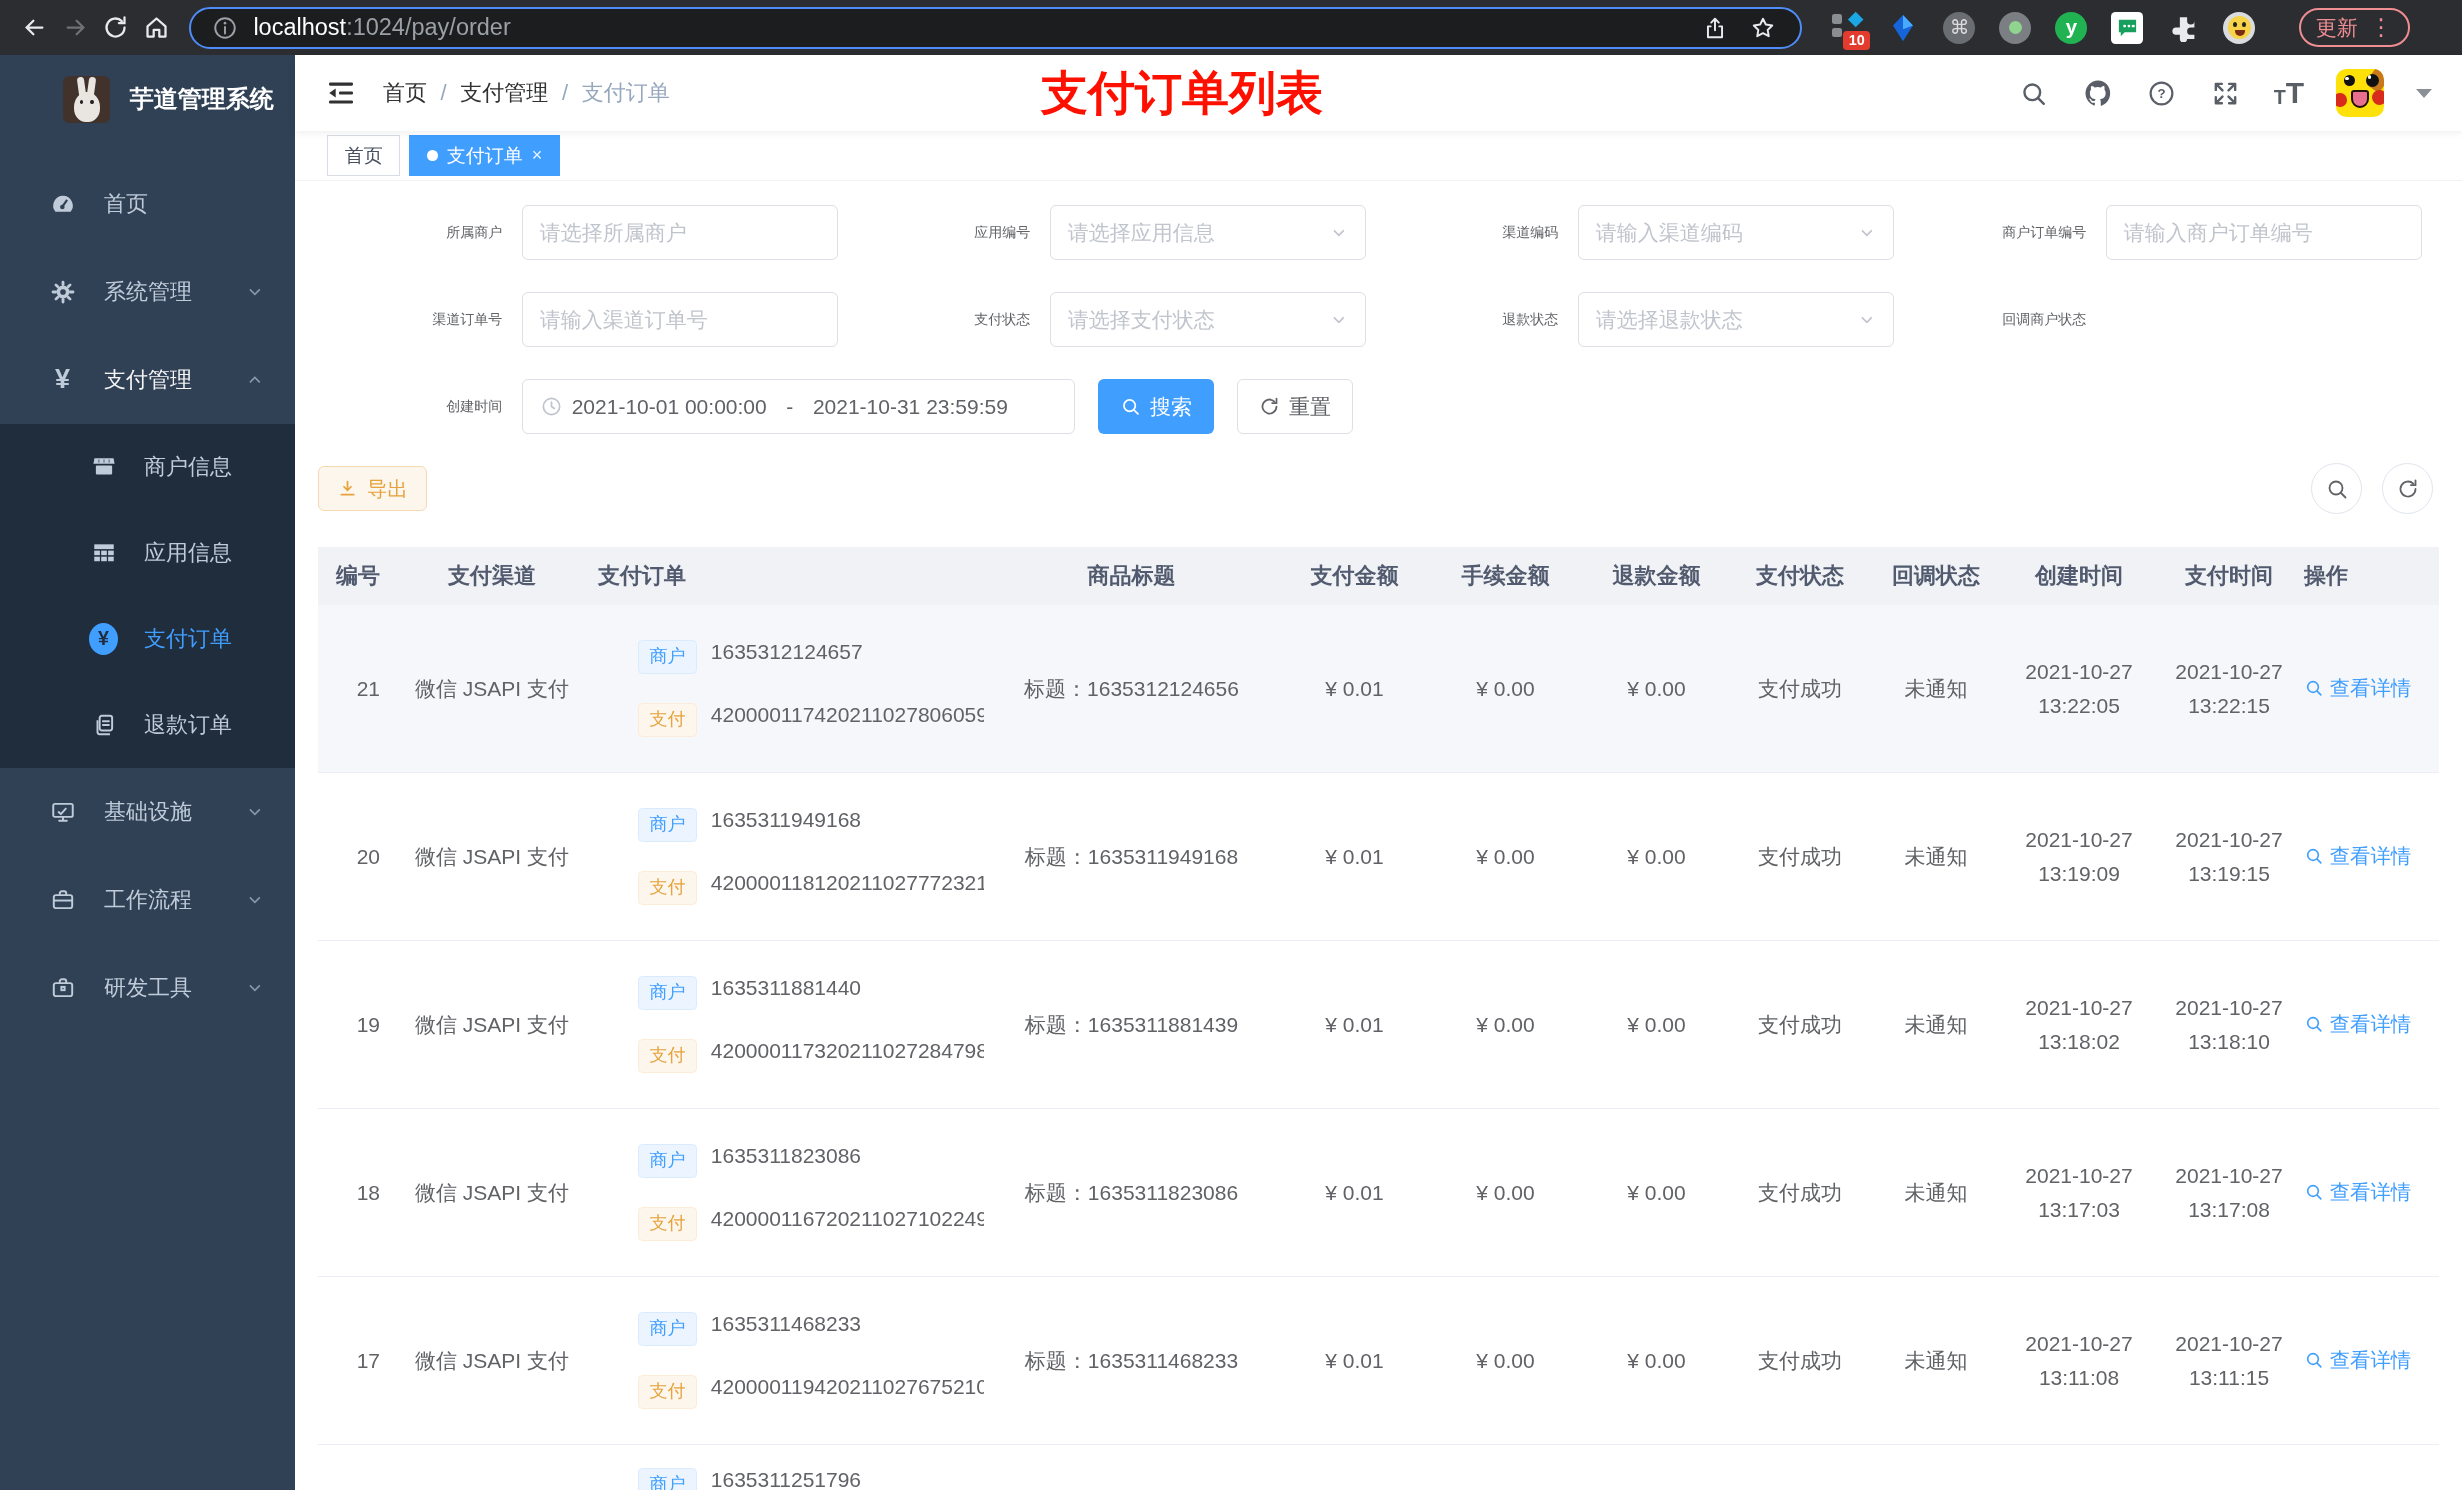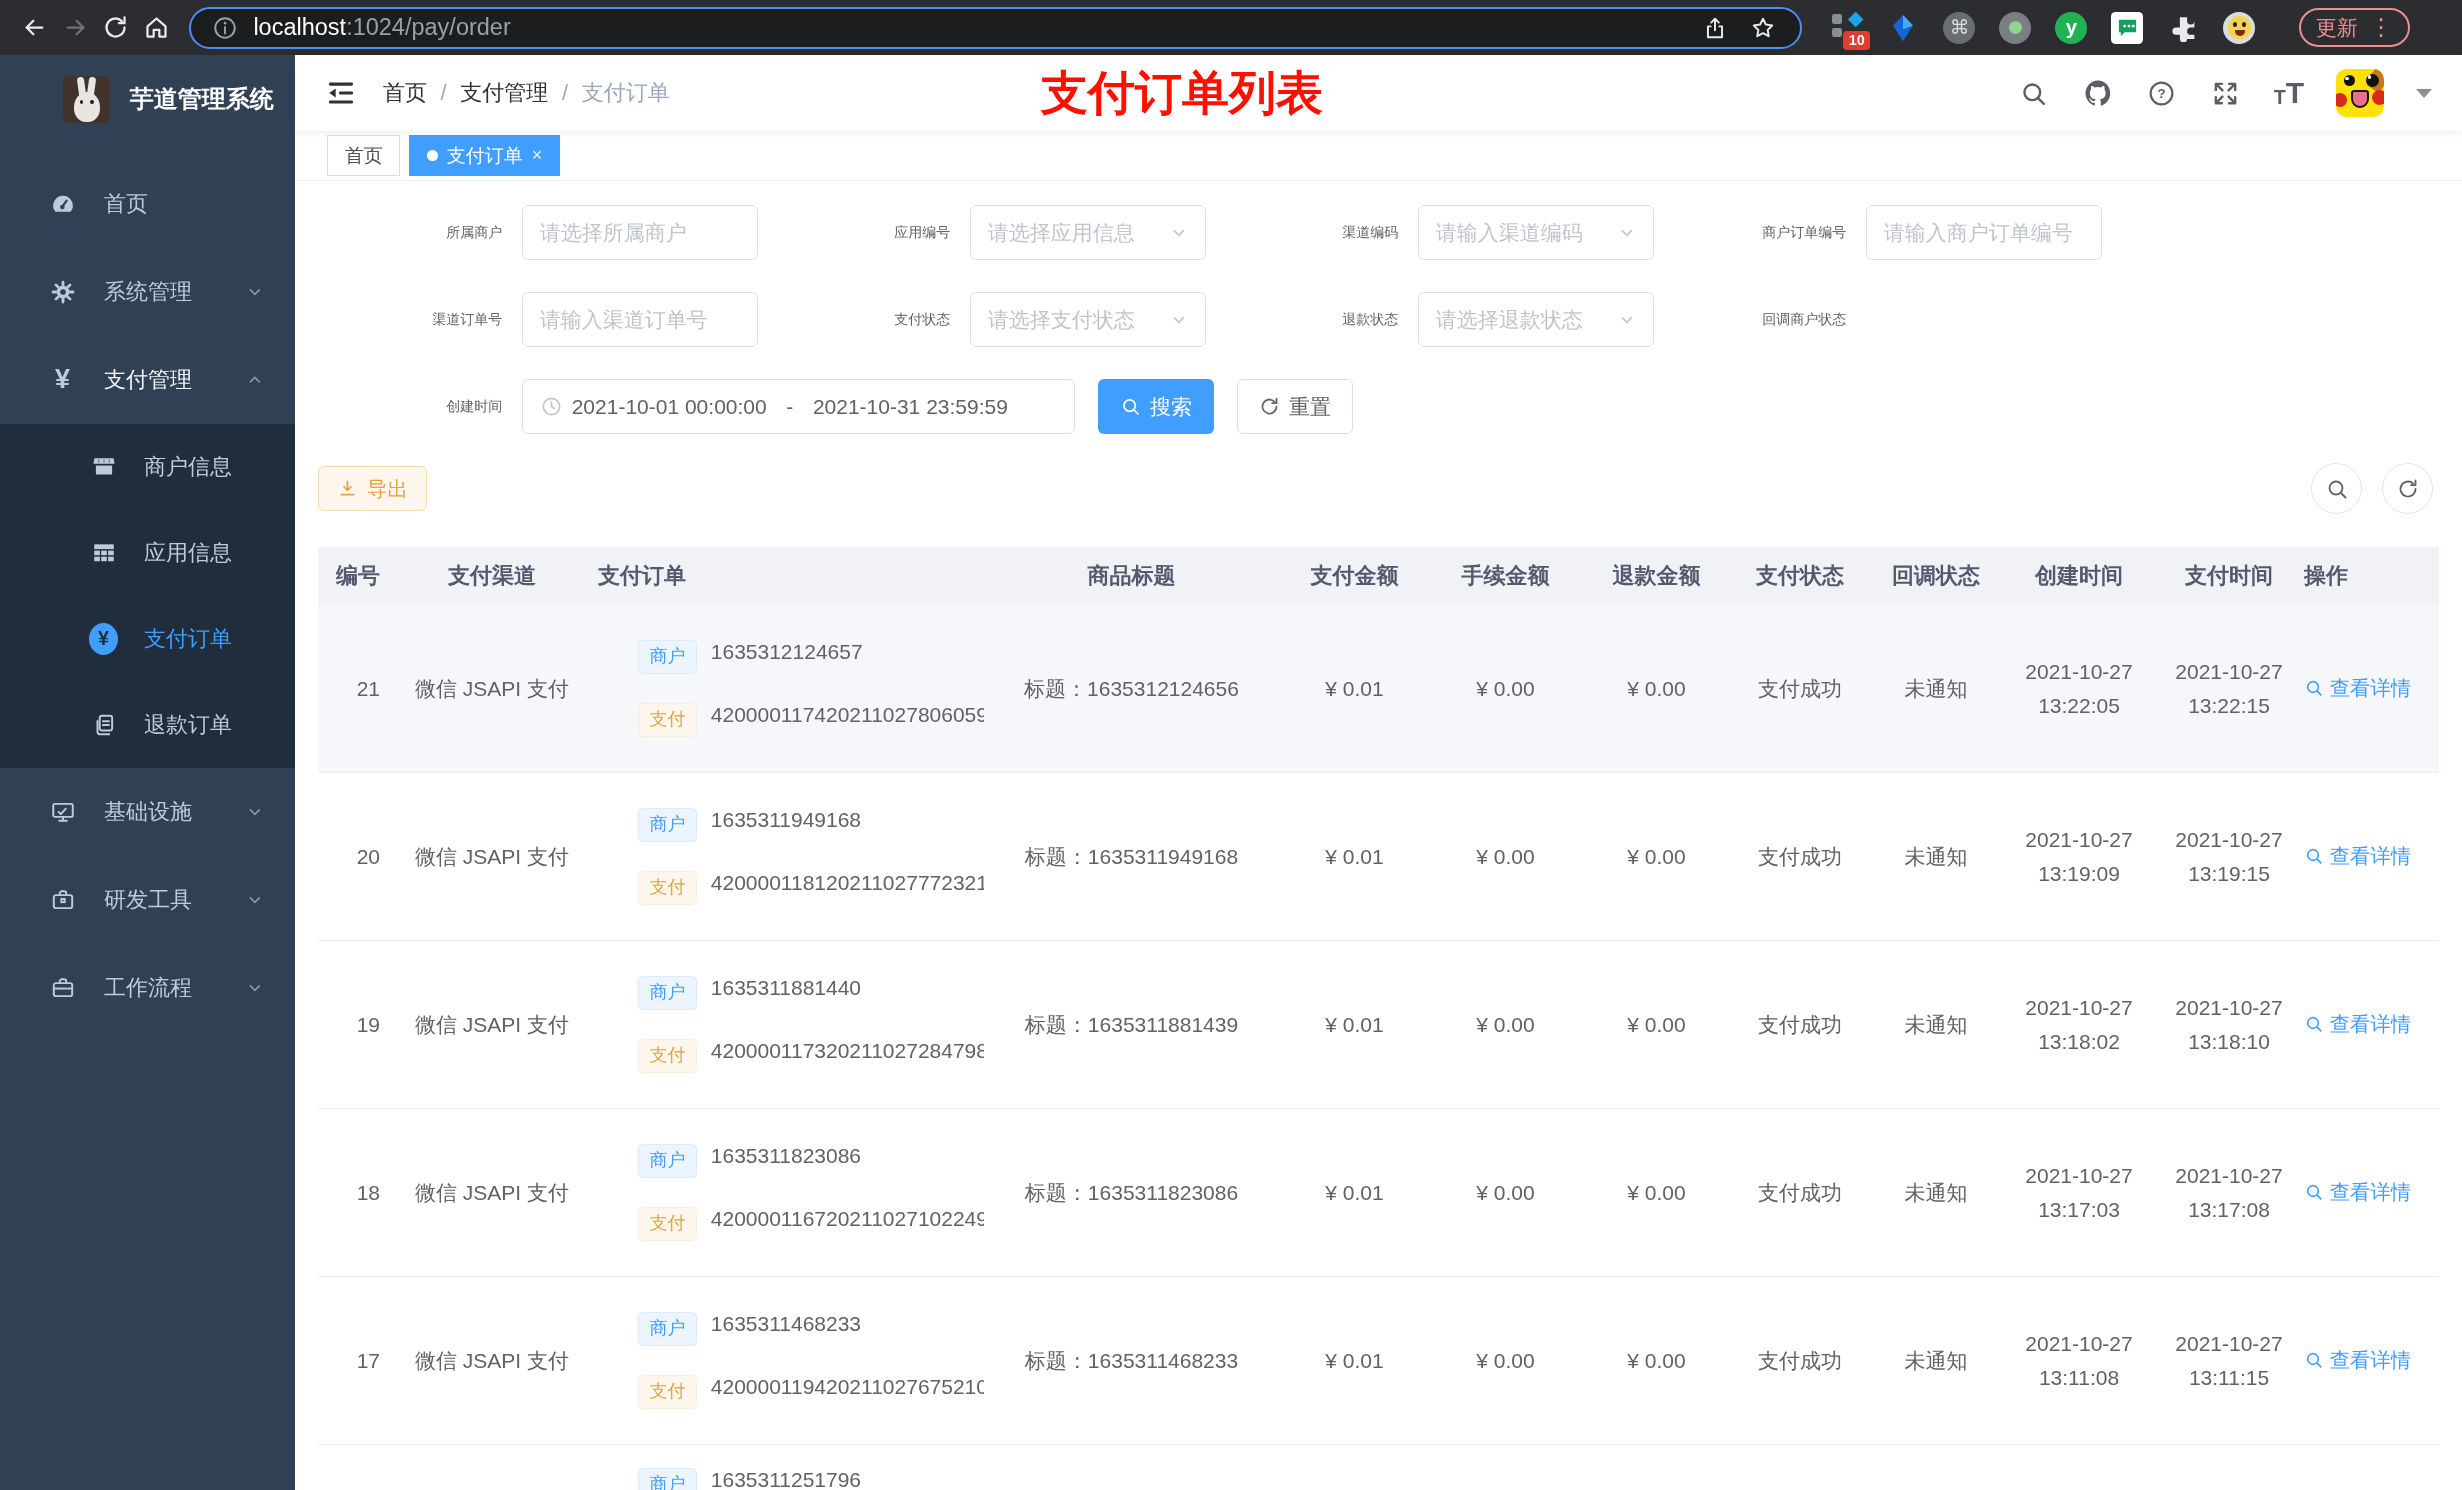--- a/index.html
+++ b/index.html
@@ -78,21 +78,21 @@
 .tab.active { background:#409eff; border-color:#409eff; color:#fff; }
 .tab-dot { width:10.6px; height:10.6px; border-radius:50%; background:#fff; }
 .tab-close { font-size:18px; opacity:.9; cursor:pointer; }
 
 
 .content { padding:24px 23px 0; flex:1; overflow:hidden; }
 .form-row { display:flex; margin-bottom:32px; }
 .form-item { display:flex; align-items:center; }
 .f-label { width:204px; text-align:right; padding-right:19.7px; font-size:14px; color:#606266; flex-shrink:0; white-space:nowrap; }
 .form-item + .form-item .f-label { width:212px; }
-.f-field { width:236px; height:55px; border:1.5px solid #dcdfe6; border-radius:6px; display:flex; align-items:center;
+.f-field { width:316px; height:55px; border:1.5px solid #dcdfe6; border-radius:6px; display:flex; align-items:center;
   padding:0 16.7px; font-size:21px; color:#606266; background:#fff; gap:9px; }
 .f-input { border:none; outline:none; width:100%; font:inherit; color:#606266; background:transparent; }
 .f-input::placeholder { color:#c0c4cc; }
 .sel-ph { color:#c0c4cc; flex:1; white-space:nowrap; overflow:hidden; }
 .sel-chev { flex-shrink:0; display:flex; }
 .date-field { width:553px; }
 .date-text { color:#606266; font-size:21px; white-space:nowrap; }
 .date-sep { color:#606266; margin:0 10.6px; }
 .btn { height:55px; border-radius:6px; display:inline-flex; align-items:center; gap:9px; font-size:21px; padding:0 21px;
   cursor:pointer; border:1.5px solid transparent; white-space:nowrap; }
@@ -341,37 +341,37 @@
         <span>基础设施</span>
         <svg class="chev" viewBox="0 0 24 24" fill="none" stroke="#8a97a6" stroke-width="2">
             <path d="M6 9l6 6 6-6"></path>
           </svg>
       </div>
       <div class="menu-item">
         <span class="mi-icon">
           <svg width="26" height="26" viewBox="0 0 24 24" fill="none" stroke="#bfcbd9" stroke-width="1.8">
               <rect x="3.5" y="7.5" width="17" height="12" rx="2"></rect>
               <path d="M9 7.5V6a2 2 0 0 1 2-2h2a2 2 0 0 1 2 2v1.5"></path>
-              <rect x="10.5" y="11" width="3" height="3"></rect>
-            </svg>
-        </span>
-        <span>研发工具</span>
+              <path d="M3.5 12.5h17"></path>
+            </svg>
+        </span>
+        <span>工作流程</span>
         <svg class="chev" viewBox="0 0 24 24" fill="none" stroke="#8a97a6" stroke-width="2">
             <path d="M6 9l6 6 6-6"></path>
           </svg>
       </div>
       <div class="menu-item">
         <span class="mi-icon">
           <svg width="26" height="26" viewBox="0 0 24 24" fill="none" stroke="#bfcbd9" stroke-width="1.8">
               <rect x="3.5" y="7.5" width="17" height="12" rx="2"></rect>
               <path d="M9 7.5V6a2 2 0 0 1 2-2h2a2 2 0 0 1 2 2v1.5"></path>
-              <path d="M3.5 12.5h17"></path>
-            </svg>
-        </span>
-        <span>工作流程</span>
+              <rect x="10.5" y="11" width="3" height="3"></rect>
+            </svg>
+        </span>
+        <span>研发工具</span>
         <svg class="chev" viewBox="0 0 24 24" fill="none" stroke="#8a97a6" stroke-width="2">
             <path d="M6 9l6 6 6-6"></path>
           </svg>
       </div>
     </div>
   </div>
 
   <div class="main">
     <div class="navbar">
       <span class="hamburger">

